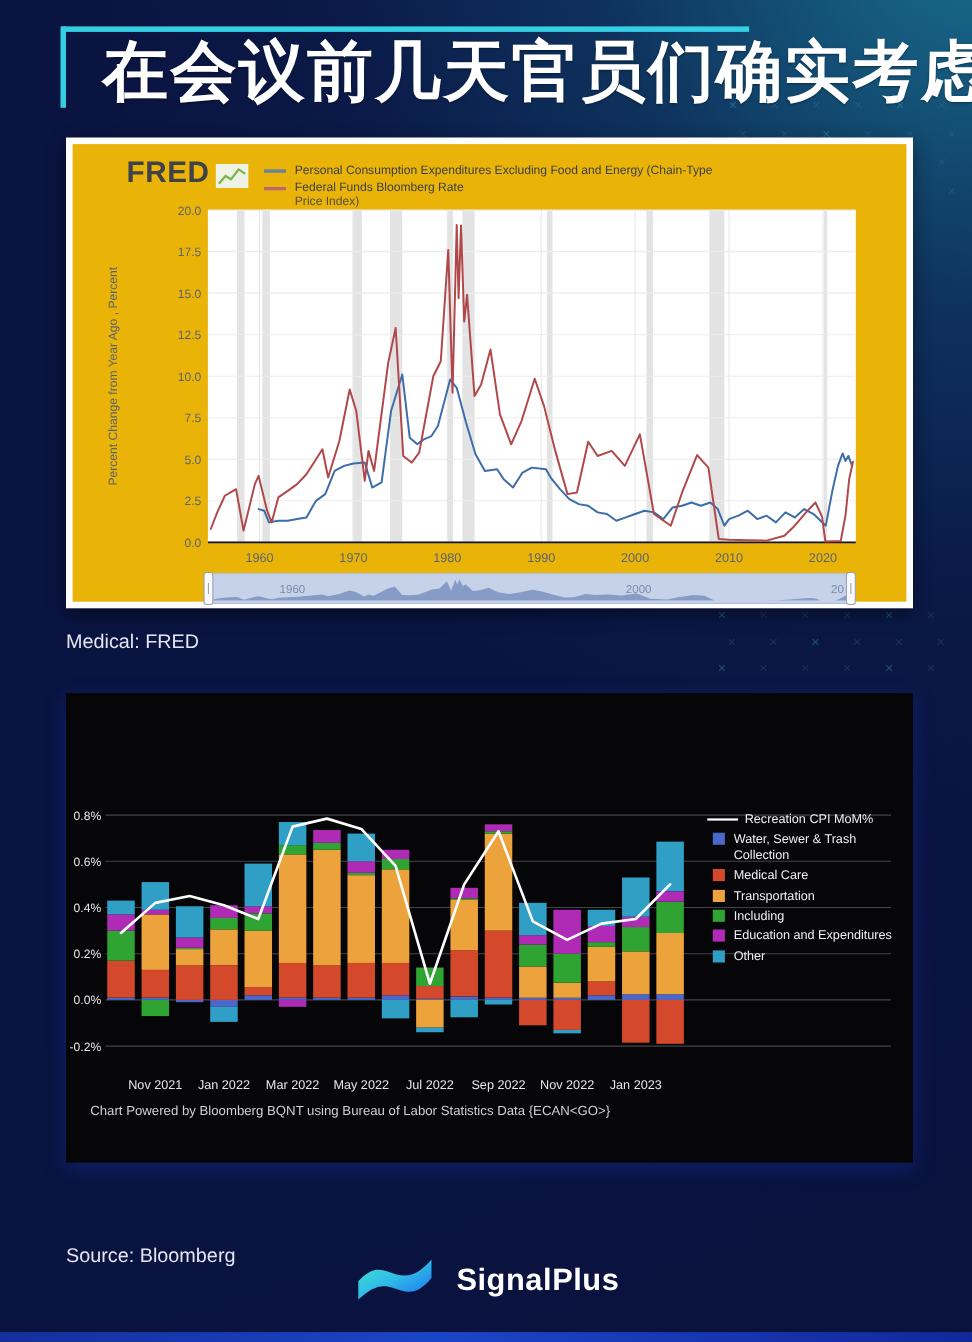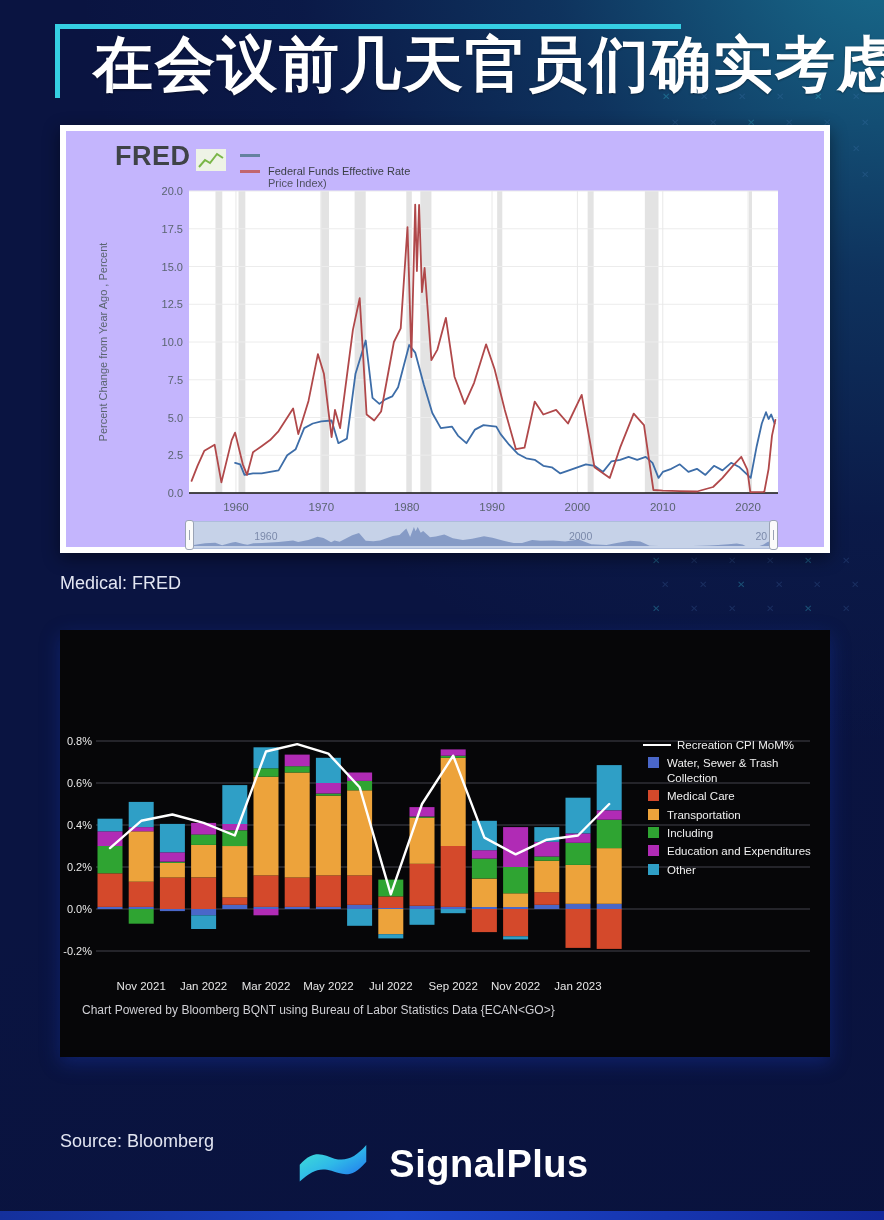--- a/index.html
+++ b/index.html
@@ -28,21 +28,21 @@
     position:absolute;left:17px;top:8px;width:770px;
     color:#ffffff;font-size:60px;font-weight:700;letter-spacing:2px;line-height:1.1;
     text-shadow:0 1px 2px rgba(0,0,0,.4);white-space:nowrap;margin-left:21px;
   }
 
   
   #fred-card{
     position:absolute;left:60px;top:125px;width:770px;height:428px;
     background:#ffffff;box-shadow:0 5px 16px rgba(0,0,0,.45);
   }
-  #fred-panel{position:absolute;left:6px;top:6px;right:6px;bottom:6px;background:#c4b5fd;}
+  #fred-panel{position:absolute;left:6px;top:6px;right:6px;bottom:6px;background:#eab308;}
   #fred-plot-bg{position:absolute;left:123px;top:60px;width:589px;height:302px;background:#ffffff;}
   #fred-logo{position:absolute;left:49px;top:10px;display:flex;align-items:center;}
   #fred-logo-text{font-size:27px;font-weight:900;color:#3f4347;letter-spacing:.5px;}
   #fred-logo-spark{margin-left:5px;margin-top:6px;}
   #fred-legend{position:absolute;left:174px;top:16px;font-size:11px;color:#3a3f45;}
   .fred-legend-row{display:flex;align-items:center;height:16px;}
   .legend-dash{display:inline-block;width:20px;height:3px;margin-right:8px;flex:none;}
   #fred-legend-overlap{position:relative;}
   #fred-legend-overlap .over{position:absolute;left:0;top:12px;opacity:.85;}
   #fred-y-title{
@@ -76,21 +76,21 @@
   .bbg-legend-item{display:flex;align-items:flex-start;font-size:11.5px;color:#f0f0f0;line-height:1.25;}
   .bbg-swatch{flex:none;width:11px;height:11px;margin:1px 8px 0 5px;}
   .bbg-line-sample{flex:none;width:28px;height:2px;background:#fff;margin:6px 6px 0 0;}
   #bbg-footer{position:absolute;left:22px;top:373px;font-size:12px;color:#cfcfd4;}
 
   
   #brand-row{
     position:absolute;left:0;top:1122px;width:884px;height:84px;
     display:flex;align-items:center;justify-content:center;gap:18px;
   }
-  #brand-name{font-size:38px;font-weight:800;color:#ffffff;letter-spacing:.5px;}
+  #brand-name{font-size:28px;font-weight:800;color:#ffffff;letter-spacing:.5px;}
 </style>
 </head>
 <body>
 
 <div id="bg-glow"></div>
 <div id="deco-layer">
     <span class="xdeco" style="left: 662px; top: 92px; color: rgba(60, 200, 220, 0.32);">✕</span>
     <span class="xdeco" style="left: 700px; top: 92px; color: rgba(90, 140, 205, 0.2);">✕</span>
     <span class="xdeco" style="left: 738px; top: 92px; color: rgba(90, 140, 205, 0.2);">✕</span>
     <span class="xdeco" style="left: 776px; top: 92px; color: rgba(90, 140, 205, 0.2);">✕</span>
@@ -146,26 +146,27 @@
     <div id="fred-logo">
       <span id="fred-logo-text">FRED</span>
       <svg id="fred-logo-spark" width="30" height="22" viewBox="0 0 30 22">
         <rect x="0" y="0" width="30" height="22" fill="#eef3e6"></rect>
         <polyline points="3,18 9,11 14,14 21,5 27,9" fill="none" stroke="#7ab648" stroke-width="2"></polyline>
       </svg>
     </div>
     <div id="fred-legend">
       <div class="fred-legend-row">
         <span class="legend-dash" style="background:#64819f"></span>
+        <span>Personal Consumption Expenditures Excluding Food and Energy (Chain-Type</span>
       </div>
       <div class="fred-legend-row">
         <span class="legend-dash" style="background:#c2666e"></span>
         <span id="fred-legend-overlap">
           <span class="over">Price Index)</span>
-          <span>Federal Funds Effective Rate</span>
+          <span>Federal Funds Bloomberg Rate</span>
         </span>
       </div>
     </div>
     <div id="fred-y-title">Percent Change from Year Ago , Percent</div>
     <svg id="fred-svg" width="758" height="416" viewBox="0 0 758 416">
         <rect x="149.46231884057894" y="60" width="6.828985507247921" height="302" fill="#e3e3e3"></rect>
         <rect x="172.51014492753586" y="60" width="6.828985507245989" height="302" fill="#e3e3e3"></rect>
         <rect x="254.45797101449352" y="60" width="8.536231884057997" height="302" fill="#e3e3e3"></rect>
         <rect x="288.6028985507254" y="60" width="11.097101449274987" height="302" fill="#e3e3e3"></rect>
         <rect x="340.67391304347825" y="60" width="5.121739130434037" height="302" fill="#e3e3e3"></rect>

